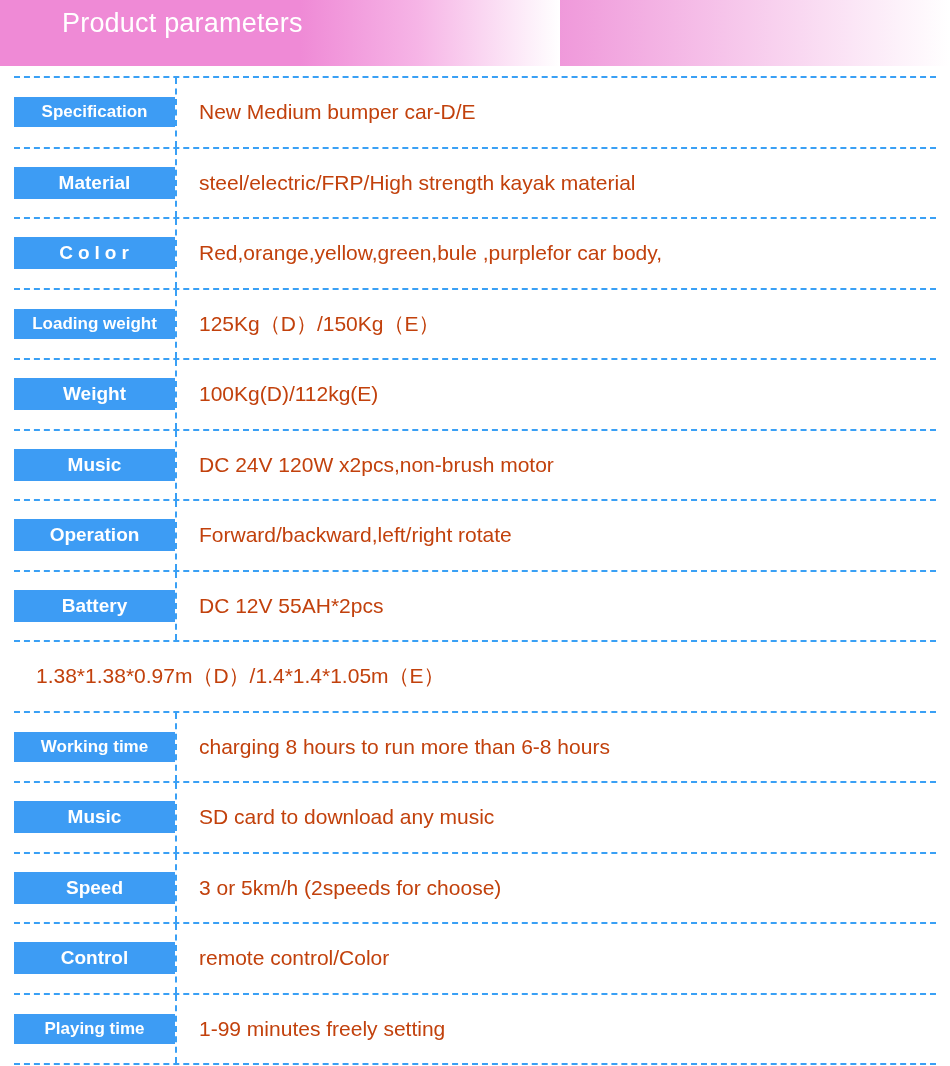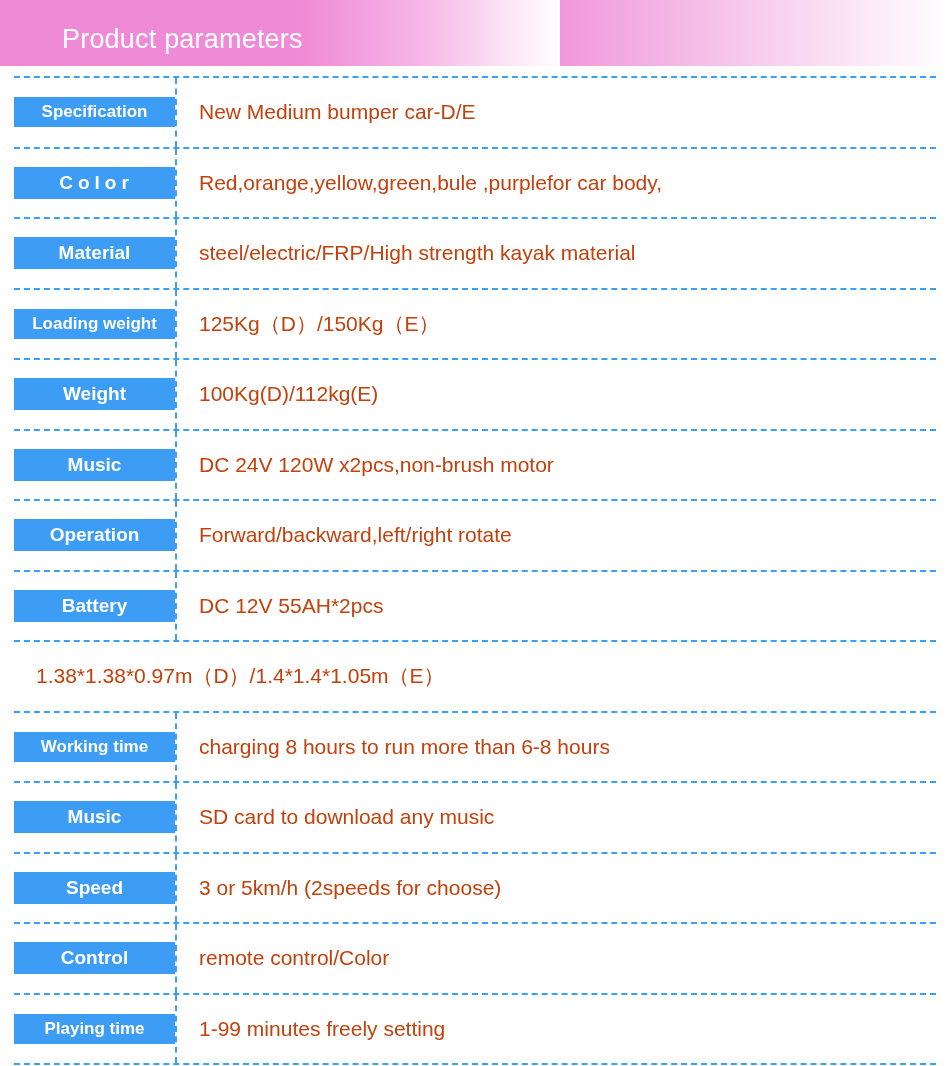--- a/index.html
+++ b/index.html
@@ -41,21 +41,21 @@
     position: absolute;
     left: 300px;
     top: 0;
     width: 260px;
     height: 68px;
     background: linear-gradient(90deg, #ef8ad6 0%, #f6b4e6 45%, #ffffff 100%);
   }
   .header-title {
     position: absolute;
     left: 62px;
-    top: 24px;
+    top: 8px;
     font-size: 27px;
     color: #ffffff;
     letter-spacing: 0.2px;
     font-family: "Liberation Sans", sans-serif;
   }
   .header-underline {
     position: absolute;
     left: 0;
     top: 66px;
     width: 950px;
@@ -133,32 +133,32 @@
 
   <div class="table" id="param-table">
       <div class="row">
         <div class="label-cell">
           <div class="label-chip chip-wide">Specification</div>
         </div>
         <div class="value-cell">New Medium  bumper car-D/E</div>
       </div>
       <div class="row">
         <div class="label-cell">
+          <div class="label-chip">Material</div>
+        </div>
+        <div class="value-cell">steel/electric/FRP/High strength kayak material</div>
+      </div>
+      <div class="row">
+        <div class="label-cell">
           <div class="label-chip chip-spaced">Color</div>
         </div>
         <div class="value-cell">Red,orange,yellow,green,bule ,purplefor car body,</div>
       </div>
       <div class="row">
         <div class="label-cell">
-          <div class="label-chip">Material</div>
-        </div>
-        <div class="value-cell">steel/electric/FRP/High strength kayak material</div>
-      </div>
-      <div class="row">
-        <div class="label-cell">
           <div class="label-chip chip-wide">Loading weight</div>
         </div>
         <div class="value-cell">125Kg（D）/150Kg（E）</div>
       </div>
       <div class="row">
         <div class="label-cell">
           <div class="label-chip">Weight</div>
         </div>
         <div class="value-cell">100Kg(D)/112kg(E)</div>
       </div>

